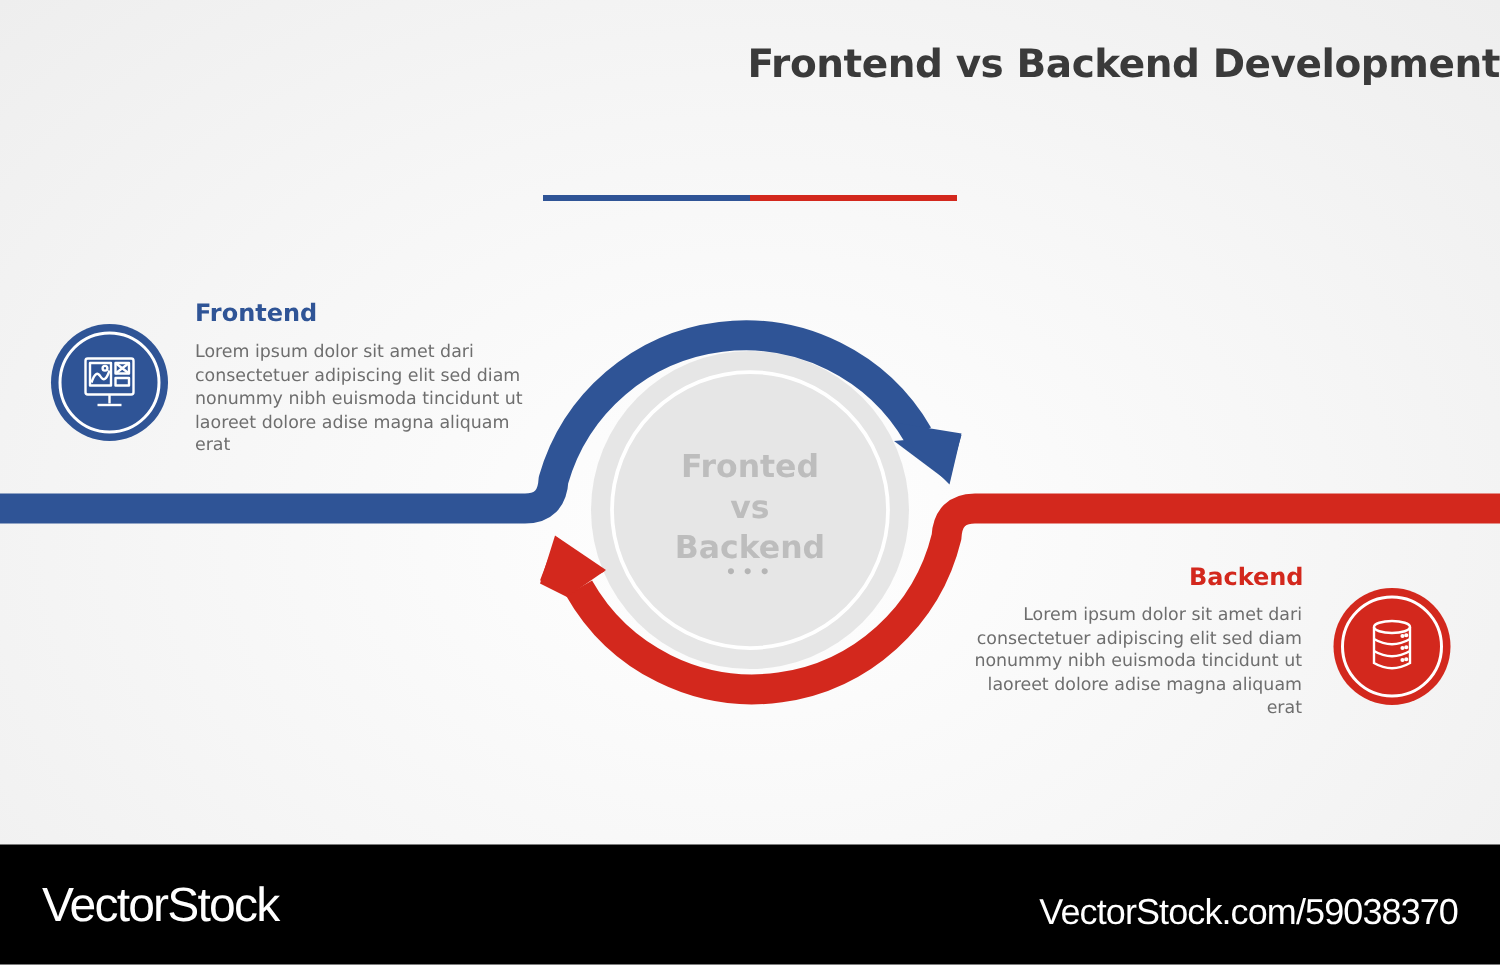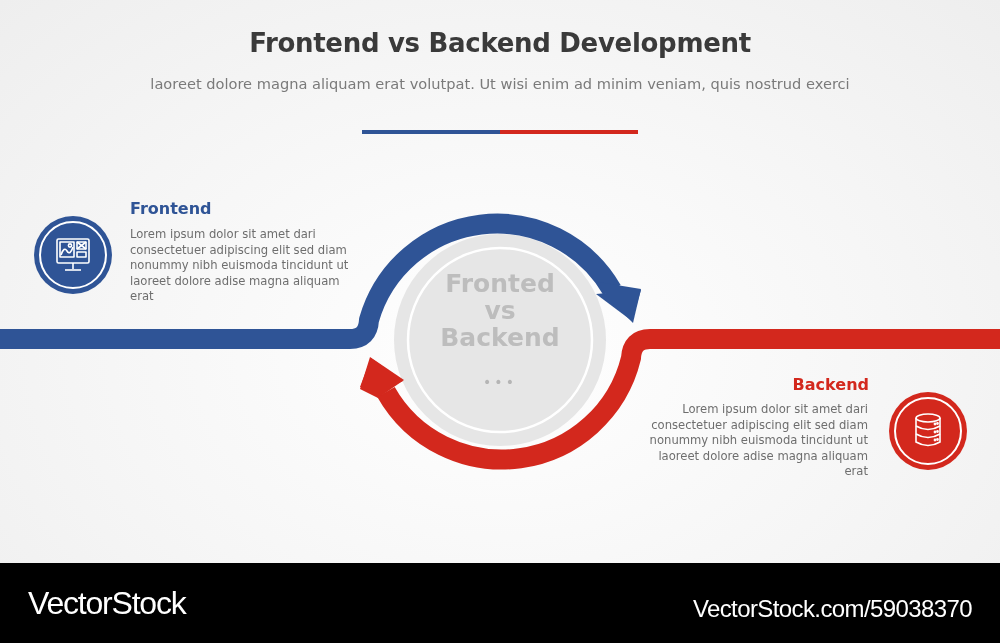--- a/index.html
+++ b/index.html
@@ -1,54 +1,53 @@
 <!DOCTYPE html>
 <html><head>
 <meta charset="utf-8">
 <style>
   html, body { margin:0; padding:0; }
   body { width:1000px; height:643px; position:relative; overflow:hidden;
     background: radial-gradient(ellipse at 50% 55%, #ffffff 0%, #f6f6f6 55%, #eeeeee 100%);
     font-family: "DejaVu Sans", sans-serif; }
-  .title { position:absolute; left:0; width:1000px; top:28px; text-align:center;
+  .title { position:absolute; left:0; width:1000px; top:28px; text-align:right;
     font-size:26px; font-weight:bold; color:#3a3a3a; letter-spacing:-0.3px; }
   .subtitle { position:absolute; left:60px; width:880px; top:74px; text-align:center;
     font-size:14.6px; line-height:20px; color:#7a7a7a; }
   .divider { position:absolute; top:130px; height:4px; }
   .divider.blue { left:362px; width:138px; background:#2f5496; }
   .divider.red { left:500px; width:138px; background:#d3281d; }
   svg.diagram { position:absolute; left:0; top:0; }
   .icon-circle { position:absolute; width:78px; height:78px; border-radius:50%; }
   .icon-circle .ring { position:absolute; left:5px; top:5px; width:64px; height:64px;
     border:2px solid #ffffff; border-radius:50%; }
   .icon-circle svg { position:absolute; left:0; top:0; }
   .fe-icon { left:34px; top:216px; background:#2f5496; }
   .be-icon { left:889px; top:392px; background:#d3281d; }
   .heading { position:absolute; font-size:16px; font-weight:bold; }
   .fe-heading { left:130px; top:199px; color:#2f5496; }
   .be-heading { right:131px; top:375px; color:#d3281d; text-align:right; }
   .desc { position:absolute; font-size:11.6px; line-height:15.5px; color:#6e6e6e; width:220px; }
   .fe-desc { left:130px; top:227px; }
   .be-desc { right:132px; top:402px; text-align:right; }
   .center-label { position:absolute; left:420px; width:160px; text-align:center;
-    color:#bdbdbd; font-weight:bold; font-size:25px; line-height:27px; top:270px; }
+    color:#bdbdbd; font-weight:bold; font-size:21px; line-height:27px; top:298px; }
   .center-dots { position:absolute; left:480px; width:40px; top:374px; text-align:center;
     color:#b5b5b5; font-size:14px; letter-spacing:3px; }
   .footer { position:absolute; left:0; top:563px; width:1000px; height:80px; background:#000000; }
   .footer-brand { position:absolute; left:28px; top:22px; color:#ffffff; font-size:32px;
     letter-spacing:-1.2px; font-family:"Liberation Sans", sans-serif; }
   .footer-url { position:absolute; right:28px; top:32px; color:#ffffff; font-size:24px;
     letter-spacing:-0.6px; font-family:"Liberation Sans", sans-serif; }
 </style>
 </head>
 <body>
 
 <div class="title">Frontend vs Backend Development</div>
 <div class="subtitle">
-  <div>laoreet dolore magna aliquam erat volutpat. Ut wisi enim ad minim veniam, quis nostrud exerci</div>
 </div>
 <div class="divider blue"></div>
 <div class="divider red"></div>
 
 <svg class="diagram" width="1000" height="643" viewBox="0 0 1000 643">
 
   <circle cx="500" cy="340" r="106" fill="#e6e6e6"></circle>
   <circle cx="500" cy="340" r="92" fill="none" stroke="#ffffff" stroke-width="2.5"></circle>
 
   <path d="M 0 339 L 350 339 Q 368 339 369 320 A 133 133 0 0 1 612 290" fill="none" stroke="#2f5496" stroke-width="20" stroke-linejoin="round"></path>

